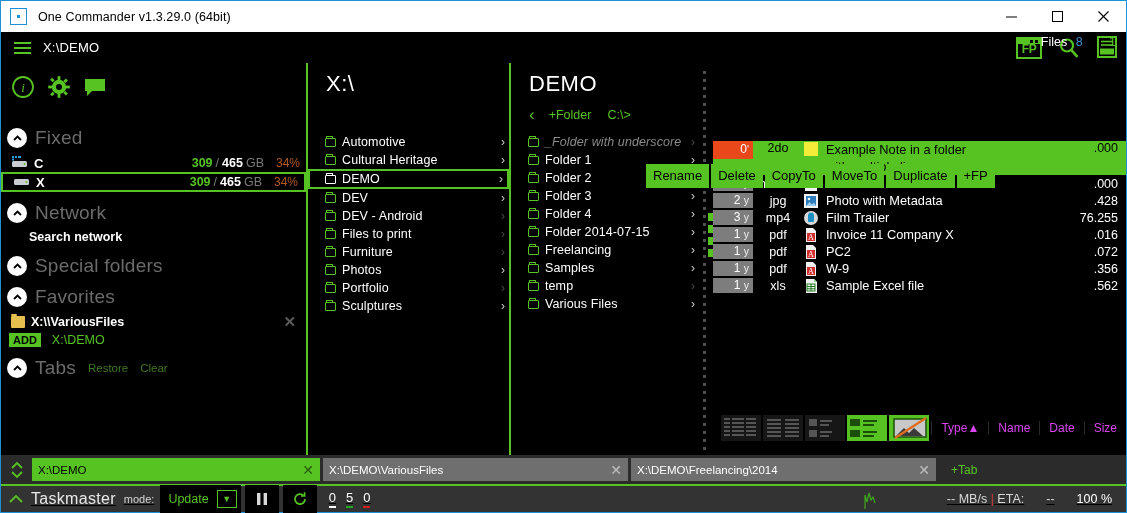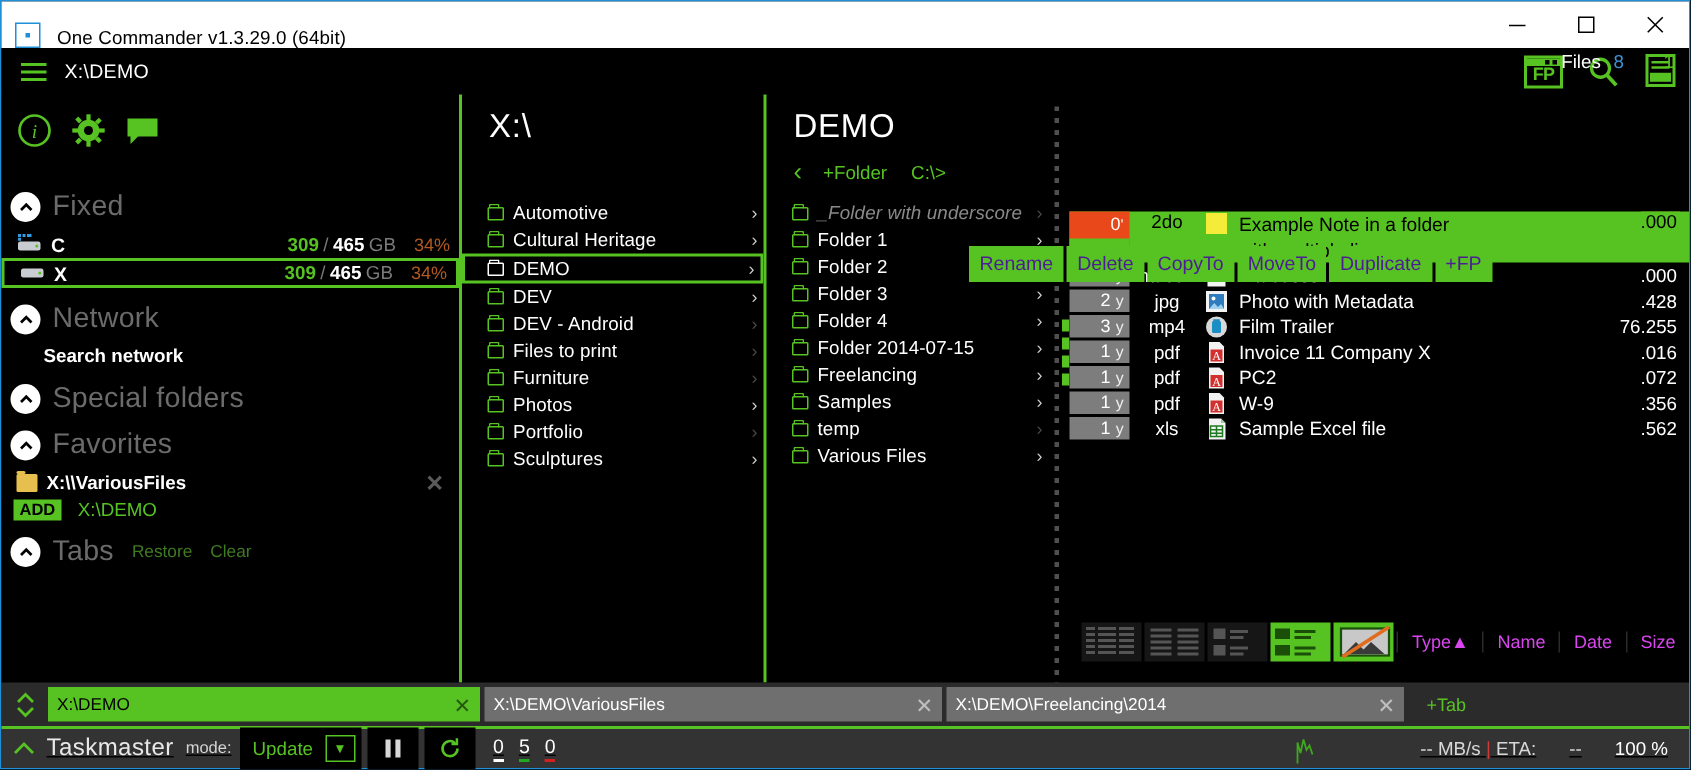--- a/index.html
+++ b/index.html
@@ -11,21 +11,21 @@
   }
   .app {
     position: relative; width: 1127px; height: 513px;
     background: #000; border: 1px solid #1e90d8;
     display: flex; flex-direction: column;
   }
 
   
   .titlebar {
     height: 31px; background: #ffffff; flex: 0 0 31px;
-    display: flex; align-items: flex-end; position: relative;
+    display: flex; align-items: center; position: relative;
   }
   .app-icon {
     width: 17px; height: 17px; margin-left: 9px;
     border: 1px solid #1e90d8; display: flex;
     align-items: center; justify-content: center;
   }
   .app-icon i { width: 3px; height: 3px; background: #1e90d8; display: block; }
   .title-text {
     margin-left: 11px; font-size: 12.5px; color: #000;
     letter-spacing: .1px;
@@ -118,21 +118,21 @@
   .tree-chev.dim { color: #4a4a4a; }
 
   
   .demo-tools { display: flex; align-items: center; gap: 0; margin-top: 6px; padding-left: 12px;
                 height: 24px; position: relative; z-index: 4; }
   .dt-link { color: #57c322; font-size: 12.5px; padding: 0 8px; white-space: nowrap; }
   .dt-back { color: #57c322; font-size: 17px; padding: 0 6px; font-weight: 300; }
 
   
   .actionbar { position: absolute; left: 645px; top: 101px; display: flex; gap: 2px; z-index: 6; }
-  .act { background: #57c322; color: #4c1d95; font-size: 13px; padding: 4px 7px 5px;
+  .act { background: #57c322; color: #000000; font-size: 13px; padding: 4px 7px 5px;
          white-space: nowrap; }
 
   
   .splitter { width: 14px; flex: 0 0 14px; background: #000; position: relative; }
   .splitter .dots { position: absolute; left: 4px; top: 8px; bottom: 0; width: 3px;
     background-image: repeating-linear-gradient(to bottom,#4f4f4f 0 3px,transparent 3px 8px); }
   .splitter .grips { position: absolute; left: 9px; top: 150px; display: flex;
                      flex-direction: column; gap: 4px; }
   .splitter .grips i { display: block; width: 5px; height: 8px; background: #57c322; }
 

